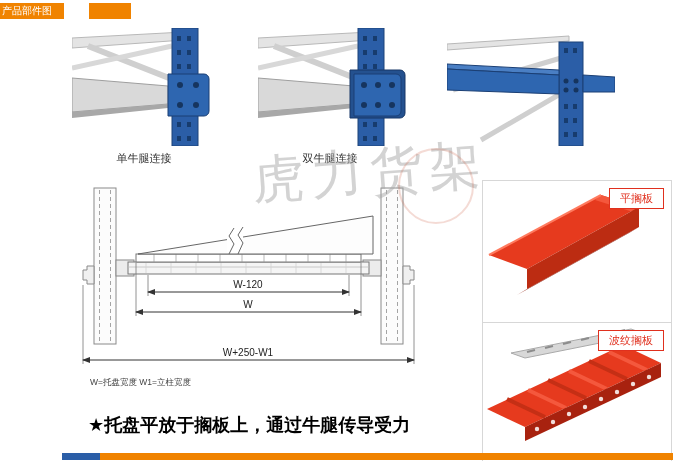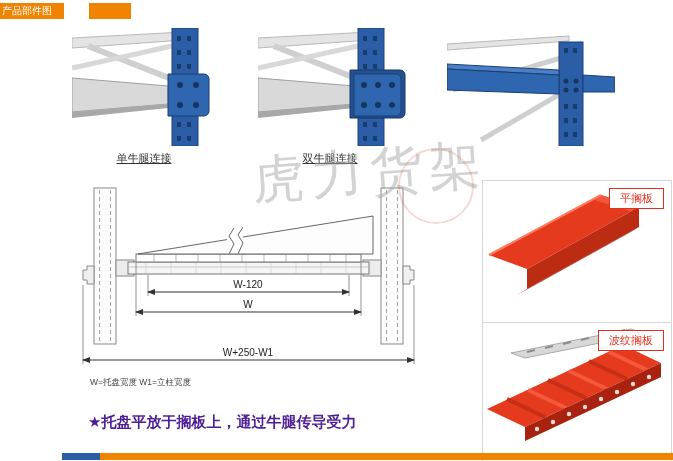--- a/index.html
+++ b/index.html
@@ -7,26 +7,26 @@
         font-family:"Liberation Sans","DejaVu Sans",sans-serif;color:#222;}
 
   
   .hdr-badge{position:absolute;left:0;top:3px;width:64px;height:16px;background:#f08300;
              color:#fff;font-size:10px;line-height:16px;padding-left:2px;box-sizing:border-box;}
   .hdr-bar{position:absolute;left:89px;top:3px;width:42px;height:16px;background:#f08300;}
 
   
   .conn{position:absolute;top:28px;width:168px;height:118px;background:#fff;}
   .conn1{left:72px;} .conn2{left:258px;} .conn3{left:447px;}
-  .conn-label{position:absolute;top:151px;width:168px;text-align:center;font-size:11px;color:#333;text-decoration:underline;}
+  .conn-label{position:absolute;top:151px;width:168px;text-align:center;font-size:11px;color:#333;}
   .cl1{left:60px;} .cl2{left:246px;} .cl3{left:428px;}
 
   
   .diagram{position:absolute;left:76px;top:184px;width:345px;height:210px;}
-  .note{position:absolute;left:88px;top:413px;font-size:15px;font-weight:bold;color:#4c1d95;}
+  .note{position:absolute;left:88px;top:413px;font-size:18px;font-weight:bold;color:#000000;}
 
   
   .product{position:absolute;left:482px;width:190px;background:#fff;border:1px solid #d7d7d7;box-sizing:border-box;}
   .prod1{top:180px;height:160px;}
   .prod2{top:322px;height:156px;}
   .product-label{position:absolute;top:7px;right:7px;background:#fff;border:1px solid #e0301e;
                  color:#e0301e;font-size:11px;padding:2px 10px;white-space:nowrap;}
 
   
   .watermark{position:absolute;left:252px;top:138px;font-size:52px;letter-spacing:7px;

